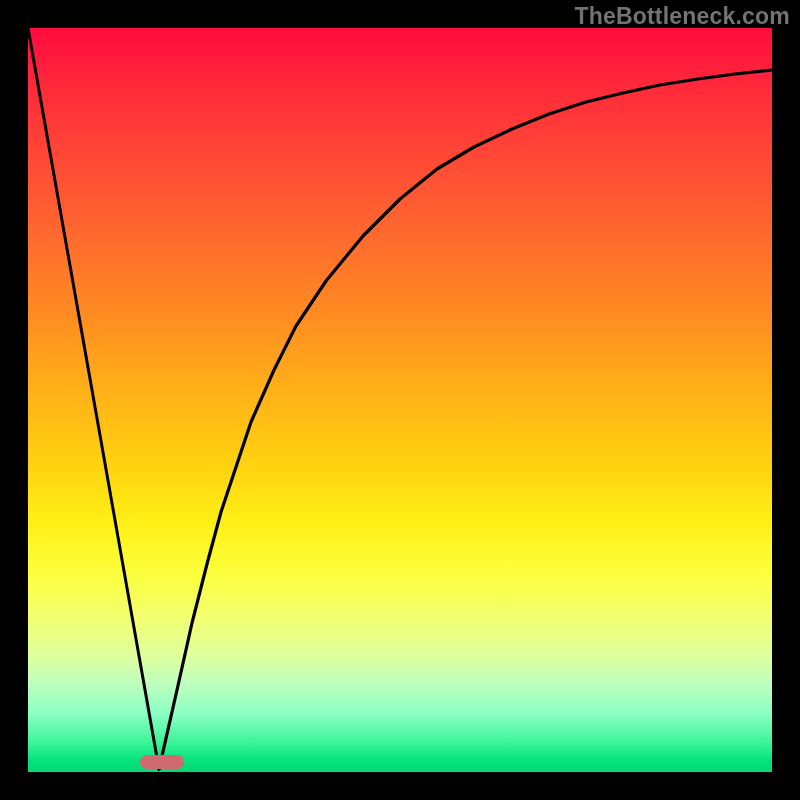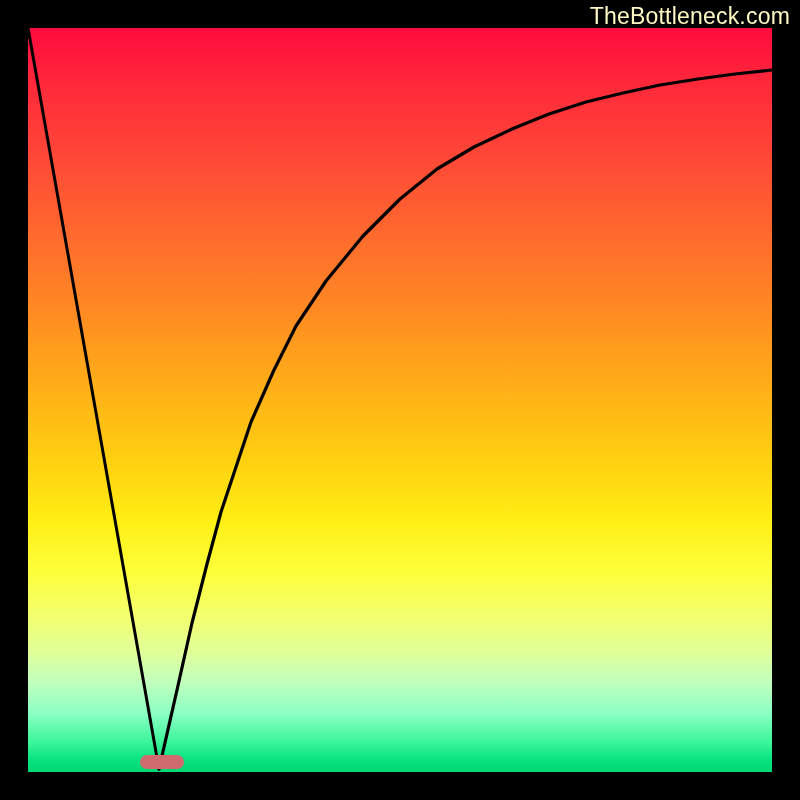--- a/index.html
+++ b/index.html
@@ -54,24 +54,25 @@
   }
   .marker {
     position: absolute;
     background: #cf6a6e;
     border-radius: 8px;
   }
   .watermark {
     position: absolute;
     top: 3px;
     right: 10px;
-    color: #fef9c3;
+    color: #737373;
     font-size: 23px;
     letter-spacing: 0.2px;
     user-select: none;
+    font-weight: bold;
   }
 </style>
 </head>
 <body>
 
 <div class="frame">
 
   <div class="plot">
     <div class="gradient"></div>
 

